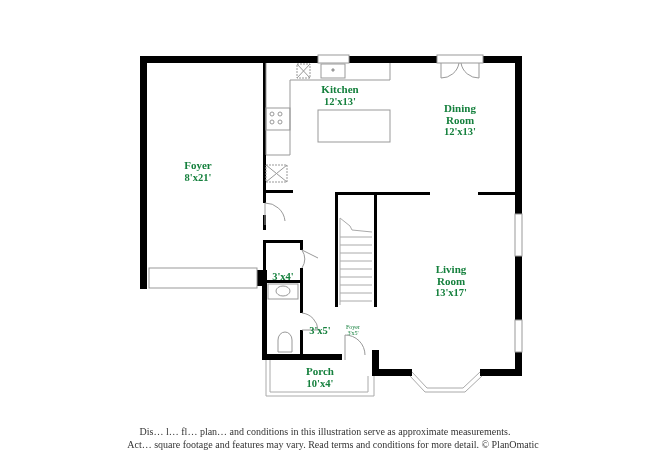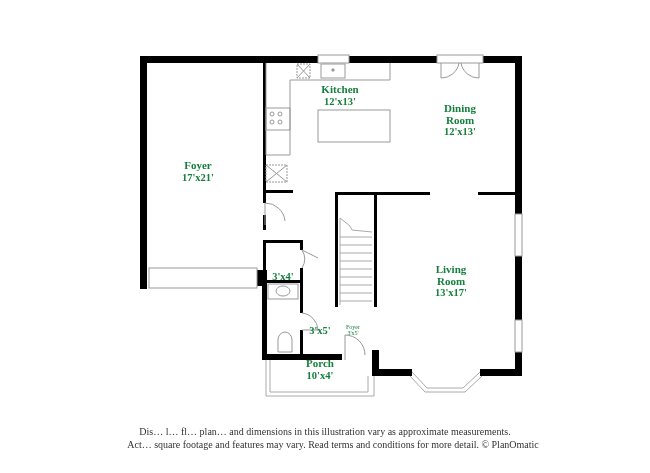--- a/index.html
+++ b/index.html
@@ -129,21 +129,21 @@
   </g>
 
   <g fill="none" stroke="#aaa" stroke-width="1">
     <polyline points="410,376 425,392 465,392 482,376"></polyline>
     <polyline points="412,372 427,388 463,388 480,372"></polyline>
   </g>
 </svg>
 
 <div class="lbl" style="left:168px;top:160px;width:60px;">
   <span class="n">Foyer</span>
-  <span class="d">17'x21'</span>
+  <span class="d">8'x21'</span>
 </div>
 <div class="lbl" style="left:312px;top:84px;width:56px;">
   <span class="n">Kitchen</span>
   <span class="d">12'x13'</span>
 </div>
 <div class="lbl" style="left:432px;top:103px;width:56px;">
   <span class="n">Dining</span>
   <span class="n">Room</span>
   <span class="d">12'x13'</span>
 </div>
@@ -155,19 +155,19 @@
 <div class="lbl" style="left:266px;top:254px;width:34px;margin-top:17px;">
   <span class="d">3'x4'</span>
 </div>
 <div class="lbl" style="left:303px;top:325px;width:34px;">
   <span class="d">3'x5'</span>
 </div>
 <div class="lbl small" style="left:340px;top:324px;width:26px;">
   <span class="n">Foyer</span>
   <span class="d">3'x5'</span>
 </div>
-<div class="lbl" style="left:292px;top:358px;width:56px;">
+<div class="lbl" style="left:292px;top:366px;width:56px;">
   <span class="n">Porch</span>
   <span class="d">10'x4'</span>
 </div>
 
-<div class="disc" style="top:426px;">Dis… l… fl… plan… and dimensions in this illustration vary as approximate measurements.</div>
+<div class="disc" style="top:426px;">Dis… l… fl… plan… and conditions in this illustration serve as approximate measurements.</div>
 <div class="disc" style="top:439px;padding-left:8px;">Act… square footage and features may vary. Read terms and conditions for more detail. © PlanOmatic</div>
 
 </body></html>

